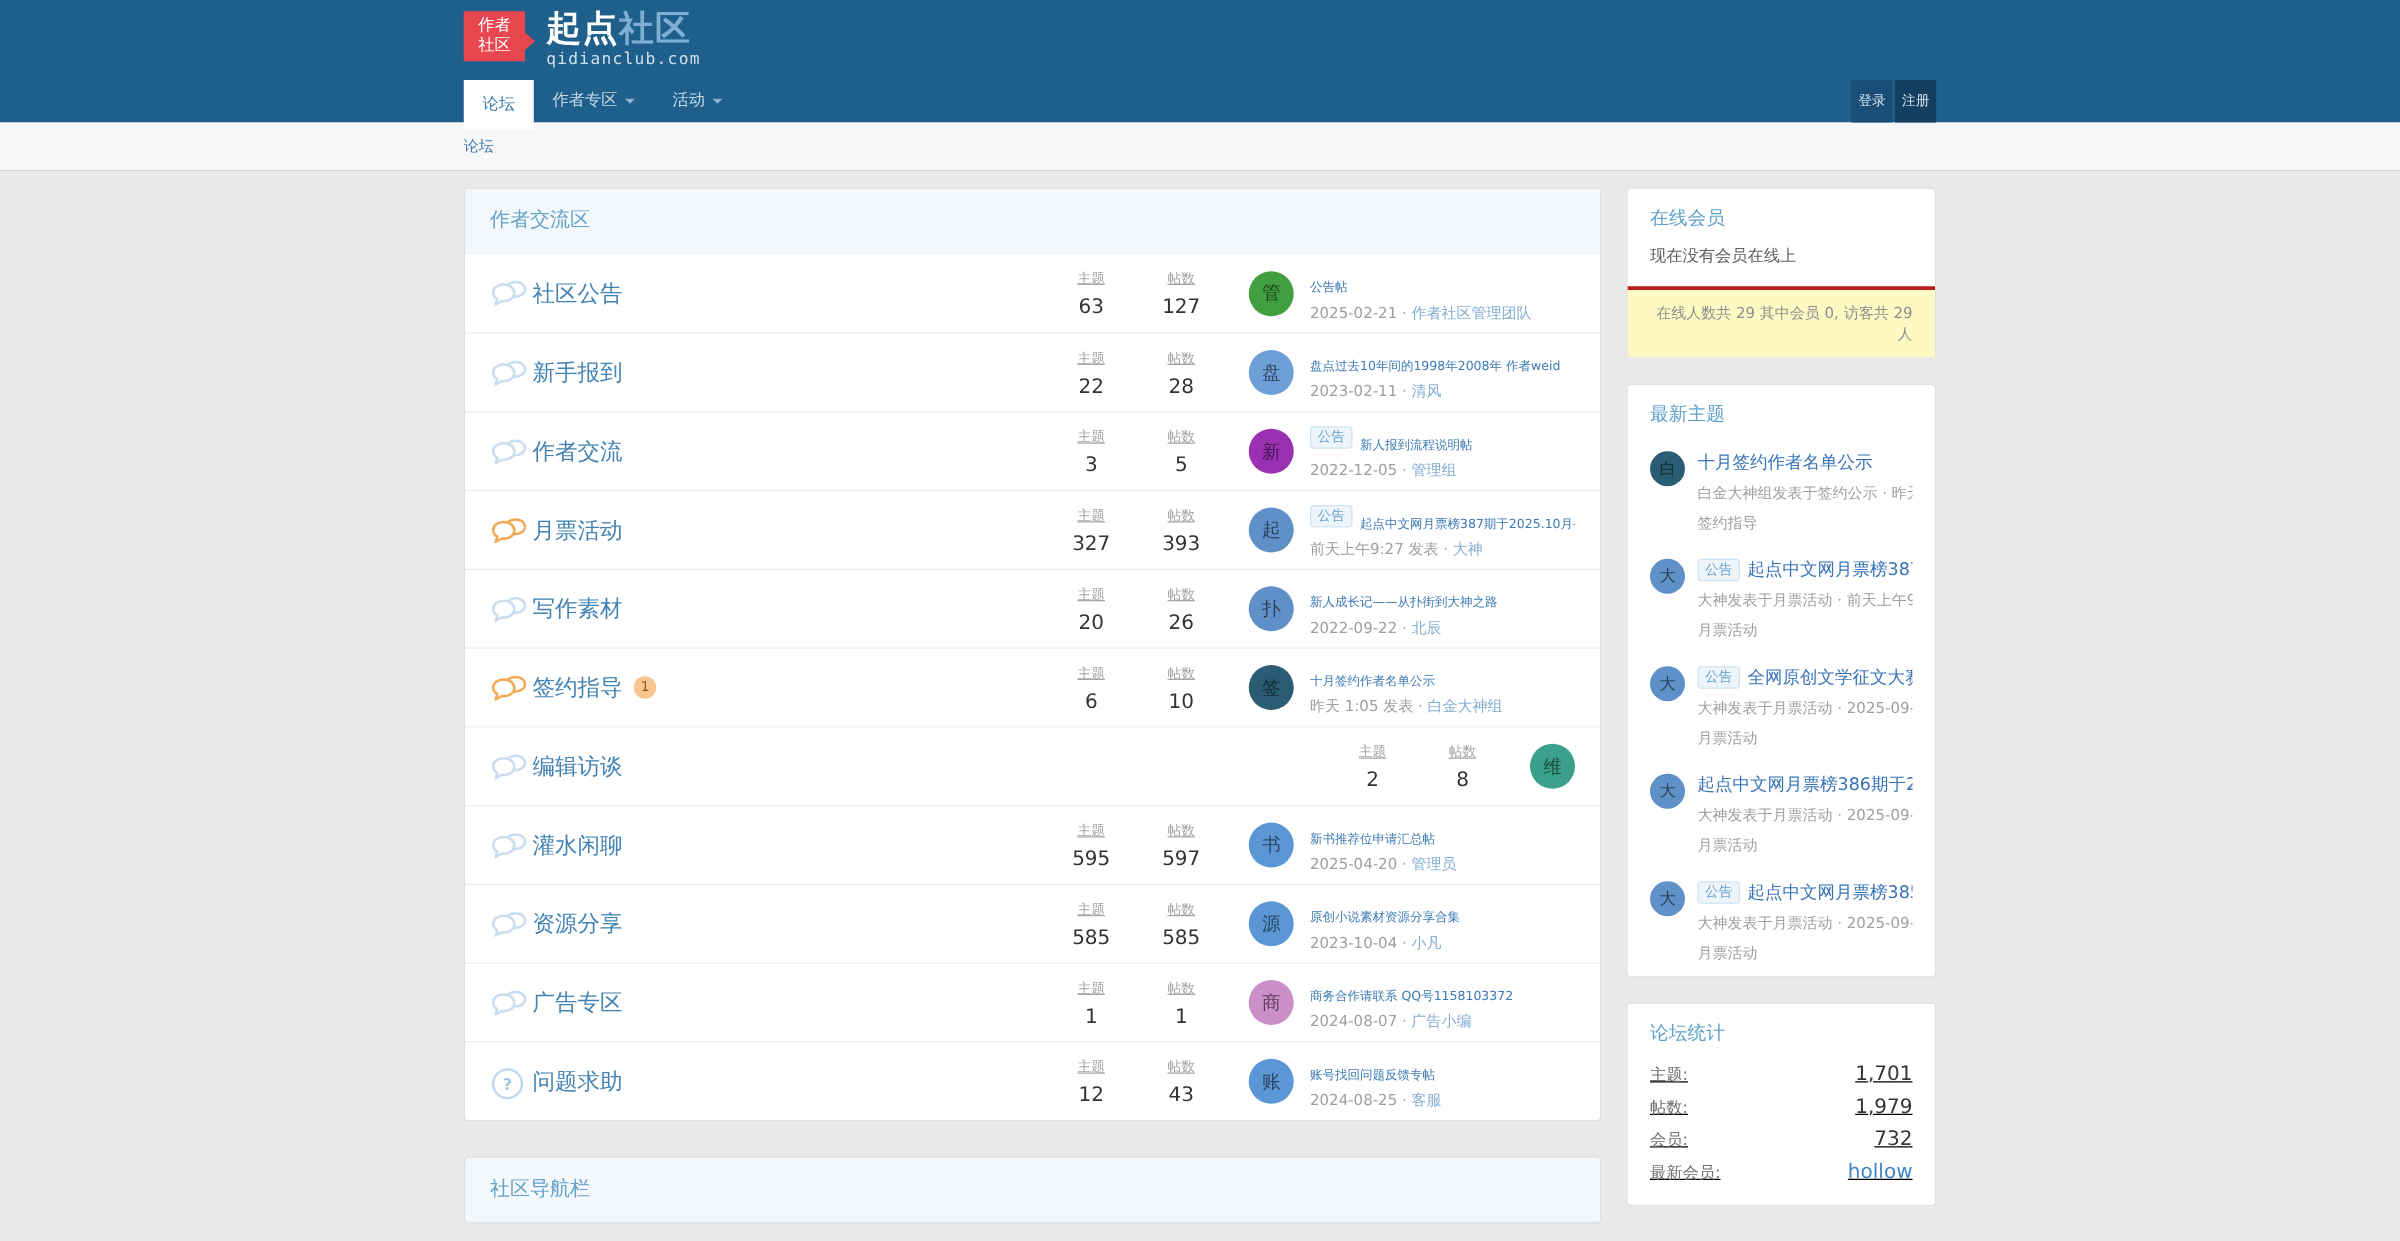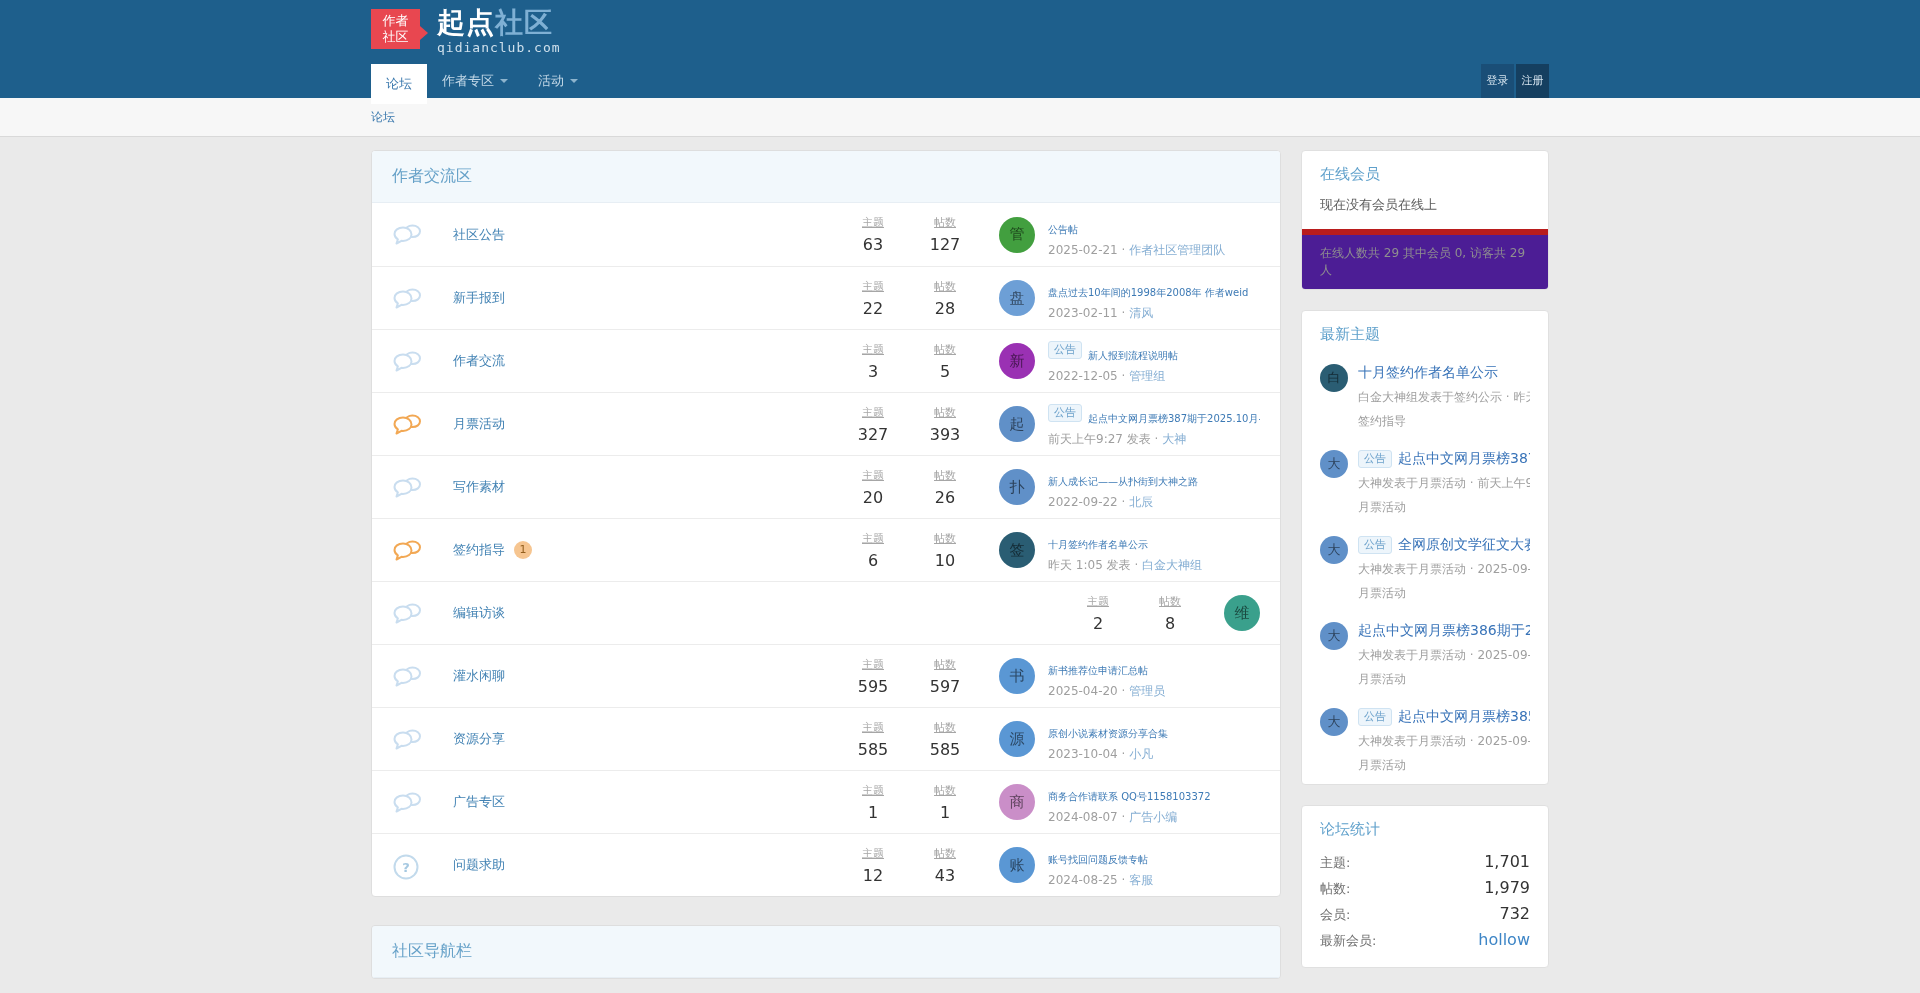--- a/index.html
+++ b/index.html
@@ -60,21 +60,21 @@
 
   .panel { background:#fff; border:1px solid #dedede; border-radius:4px; overflow:hidden; }
   .panel-header { padding:15px 20px; background:#f2f8fc; border-bottom:1px solid #e7eef4;
     color:#66a1c8; font-size:16px; }
   .second-panel { margin-top:28px; }
 
   
   .frow { display:flex; align-items:center; padding:12px 20px; border-top:1px solid #ececec; height:63px; }
   .frow:first-child { border-top:none; }
   .ficon { width:30px; height:25px; flex-shrink:0; display:inline-flex; }
-  .fname { font-size:13px; color:#4383b4; margin-left:31px; white-space:nowrap; }
+  .fname { font-size:18px; color:#4383b4; margin-left:4px; white-space:nowrap; }
   .fbadge { margin-left:9px; width:18px; height:18px; border-radius:50%; background:#f6c590;
     color:#935f1e; font-size:11px; line-height:18px; text-align:center; }
   .fspacer { flex:1; }
   .fstat { width:72px; text-align:center; display:flex; flex-direction:column; gap:5px; flex-shrink:0; }
   .fstat .slabel { font-size:11px; color:#a6a6a6;text-decoration:underline; }
   .fstat .snum { font-size:16px; color:#333; }
   .avatar { border-radius:50%; display:flex; align-items:center; justify-content:center;
     color:rgba(0,0,0,.55); flex-shrink:0; }
   .avatar.lg { width:36px; height:36px; font-size:15px; margin-left:18px; }
   .avatar.sm { width:28px; height:28px; font-size:13px; }
@@ -83,30 +83,30 @@
   .flast-title { font-size:10px; color:#3d7ab5; white-space:nowrap; overflow:hidden;margin-top:12px; }
   .meta { font-size:12px; color:#9f9f9f; margin-top:5px; white-space:nowrap; overflow:hidden; }
   .meta-author { color:#85aed3; }
   .tag { font-size:11px; color:#6da2cb; background:#edf5fb; border:1px solid #cfe3f2;
     border-radius:3px; padding:1px 5px; flex-shrink:0; line-height:14px; }
 
   
   .sbox { background:#fff; border:1px solid #e0e0e0; border-radius:4px; margin-bottom:20px; overflow:hidden; }
   .sbox-title { padding:14px 18px 10px; color:#5fa0cb; font-size:15px; }
   .online-body { padding:2px 18px 15px; font-size:13px; color:#5c5c5c; }
-  .online-footer { background:#4c1d95; border-top:6px solid #b91c1c; padding:10px 18px; font-size:12px; color:#8f8f8f; }
+  .online-footer { background:#fef9c3; border-top:3px solid #b91c1c; padding:10px 18px; font-size:12px; color:#8f8f8f;text-align:right; }
 
   .side-item { padding:10px 18px; display:flex; gap:10px; }
   .side-item-body { flex:1; min-width:0; }
   .side-title-line { display:flex; align-items:center; gap:6px; }
   .side-title { font-size:14px; color:#3873b8; white-space:nowrap; overflow:hidden; }
   .side-meta { font-size:12px; color:#9f9f9f; margin-top:7px; white-space:nowrap; overflow:hidden; }
   .side-foot { font-size:12px; color:#9f9f9f; margin-top:7px; }
 
-  .stat-line { display:flex; justify-content:space-between; align-items:baseline; padding:3px 18px; }
+  .stat-line { display:flex; justify-content:space-between; align-items:baseline; padding:3px 18px;text-decoration:underline; }
   .stat-line .sl-label { font-size:13px; color:#6e6e6e; }
   .stat-line .sl-value { font-size:16px; color:#333; }
   .stat-line .sl-value.link { color:#3d85c6; }
   .stats-box { padding-bottom:14px; }
 </style>
 </head>
 <body>
 
 <div class="navbar">
   <div class="container">

